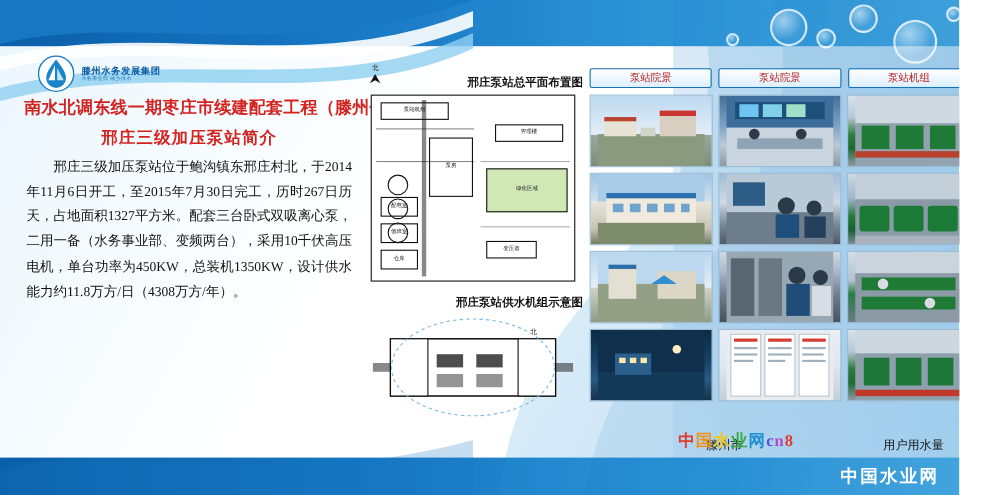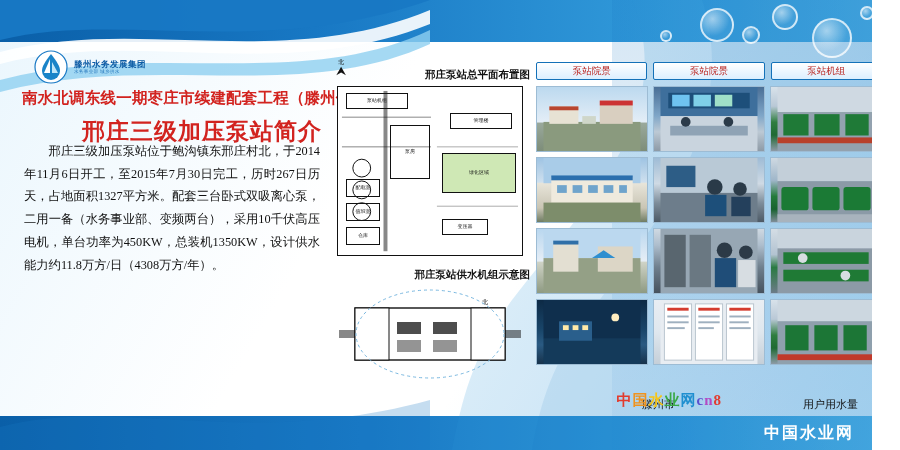--- a/index.html
+++ b/index.html
@@ -46,21 +46,21 @@
   .logo-sub { font-size: 4.6px; color: #2a7bbf; letter-spacing: .3px; }
   
   .headline-wrap { position: absolute; left: 22px; top: 88px; width: 300px; text-align: center; }
   .h-line1 {
     font-family: "Liberation Serif", serif;
     font-weight: bold; font-size: 15.5px; color: #d2231f; letter-spacing: .2px;
     white-space: nowrap;
   }
   .h-line2 {
     font-family: "Liberation Serif", serif;
-    font-weight: bold; font-size: 23px; color: #d2231f; margin-top: 7px; letter-spacing: 1px; text-align: right;
+    font-weight: bold; font-size: 15px; color: #d2231f; margin-top: 7px; letter-spacing: 1px;
   }
   
   .body-text {
     position: absolute; left: 24px; top: 140px; width: 296px;
     font-family: "Liberation Serif", serif;
     font-size: 12.3px; color: #111; line-height: 1.85; text-align: justify;
   }
   .body-text p { text-indent: 2em; margin-bottom: 8px; }
   
   .diag-col { position: absolute; left: 330px; top: 52px; width: 200px; }

